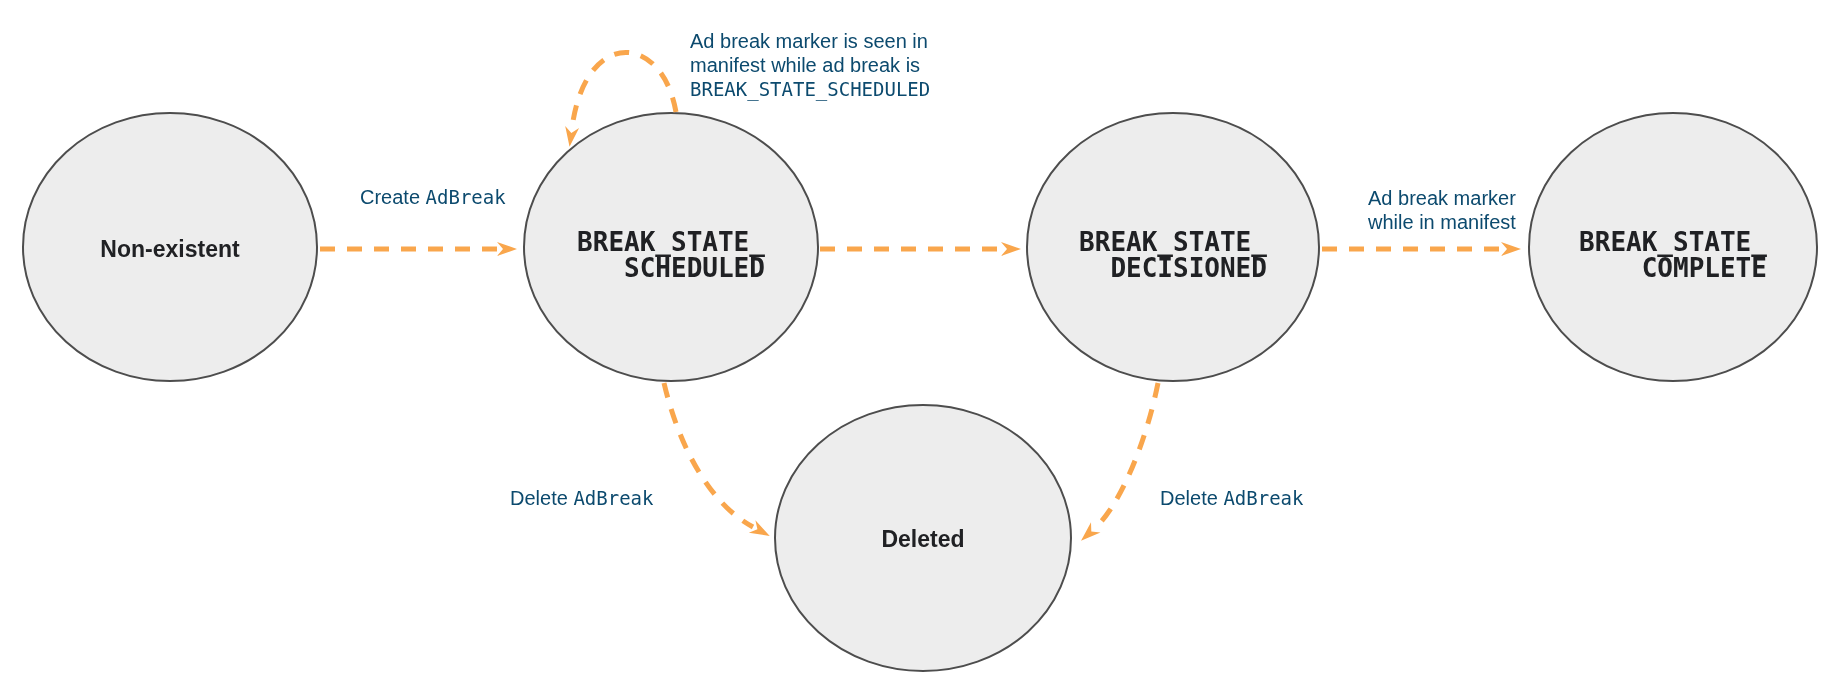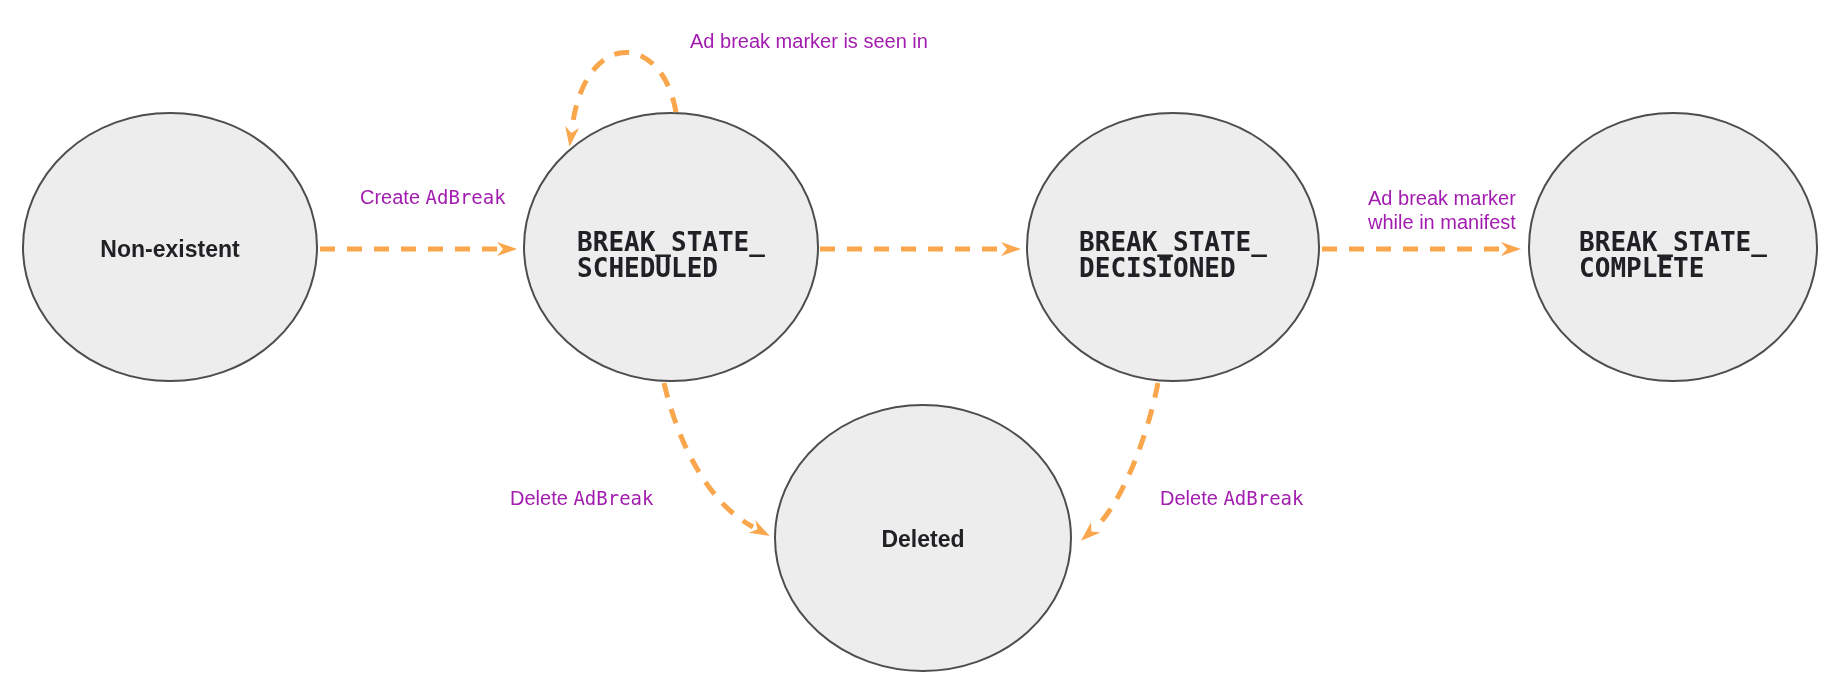--- a/index.html
+++ b/index.html
@@ -33,38 +33,38 @@
     stroke-linecap: butt;
   }
   .arrowhead {
     fill: #F9A64C;
     stroke: none;
   }
   .state-label {
     position: absolute;
     transform: translate(-50%, -50%);
     color: #202124;
-    text-align: left;
+    text-align: right;
     white-space: nowrap;
   }
   .state-label.plain {
     font-family: "Liberation Sans", sans-serif;
     font-weight: 700;
     font-size: 23px;
     line-height: 26px;
   }
   .state-label.code-label {
     font-family: "DejaVu Sans Mono", monospace;
     font-weight: 700;
     font-size: 26px;
     line-height: 26px;
   }
   .edge-label {
     position: absolute;
-    color: #a21caf;
+    color: #0c4a6e;
     font-family: "Liberation Sans", sans-serif;
     font-size: 20px;
     line-height: 24px;
     white-space: nowrap;
     text-align: left;
   }
   .code {
     font-family: "DejaVu Sans Mono", monospace;
     font-size: 19px;
   }
@@ -114,20 +114,22 @@
 
   <div class="state-label plain" style="left:923px; top:539px;">Deleted</div>
 
   <div class="edge-label" style="left:360px; top:185px;">
     <span>Create</span>
     <span class="code">AdBreak</span>
   </div>
 
   <div class="edge-label" style="left:690px; top:29px;">
     <div>Ad break marker is seen in</div>
+    <div>manifest while ad break is</div>
+    <div class="code">BREAK_STATE_SCHEDULED</div>
   </div>
 
 
   <div class="edge-label" style="left:1368px; top:172px;margin-top:14px;">
     <div>Ad break marker</div>
     <div>while in manifest</div>
   </div>
 
   <div class="edge-label" style="left:510px; top:486px;">
     <span>Delete</span>

